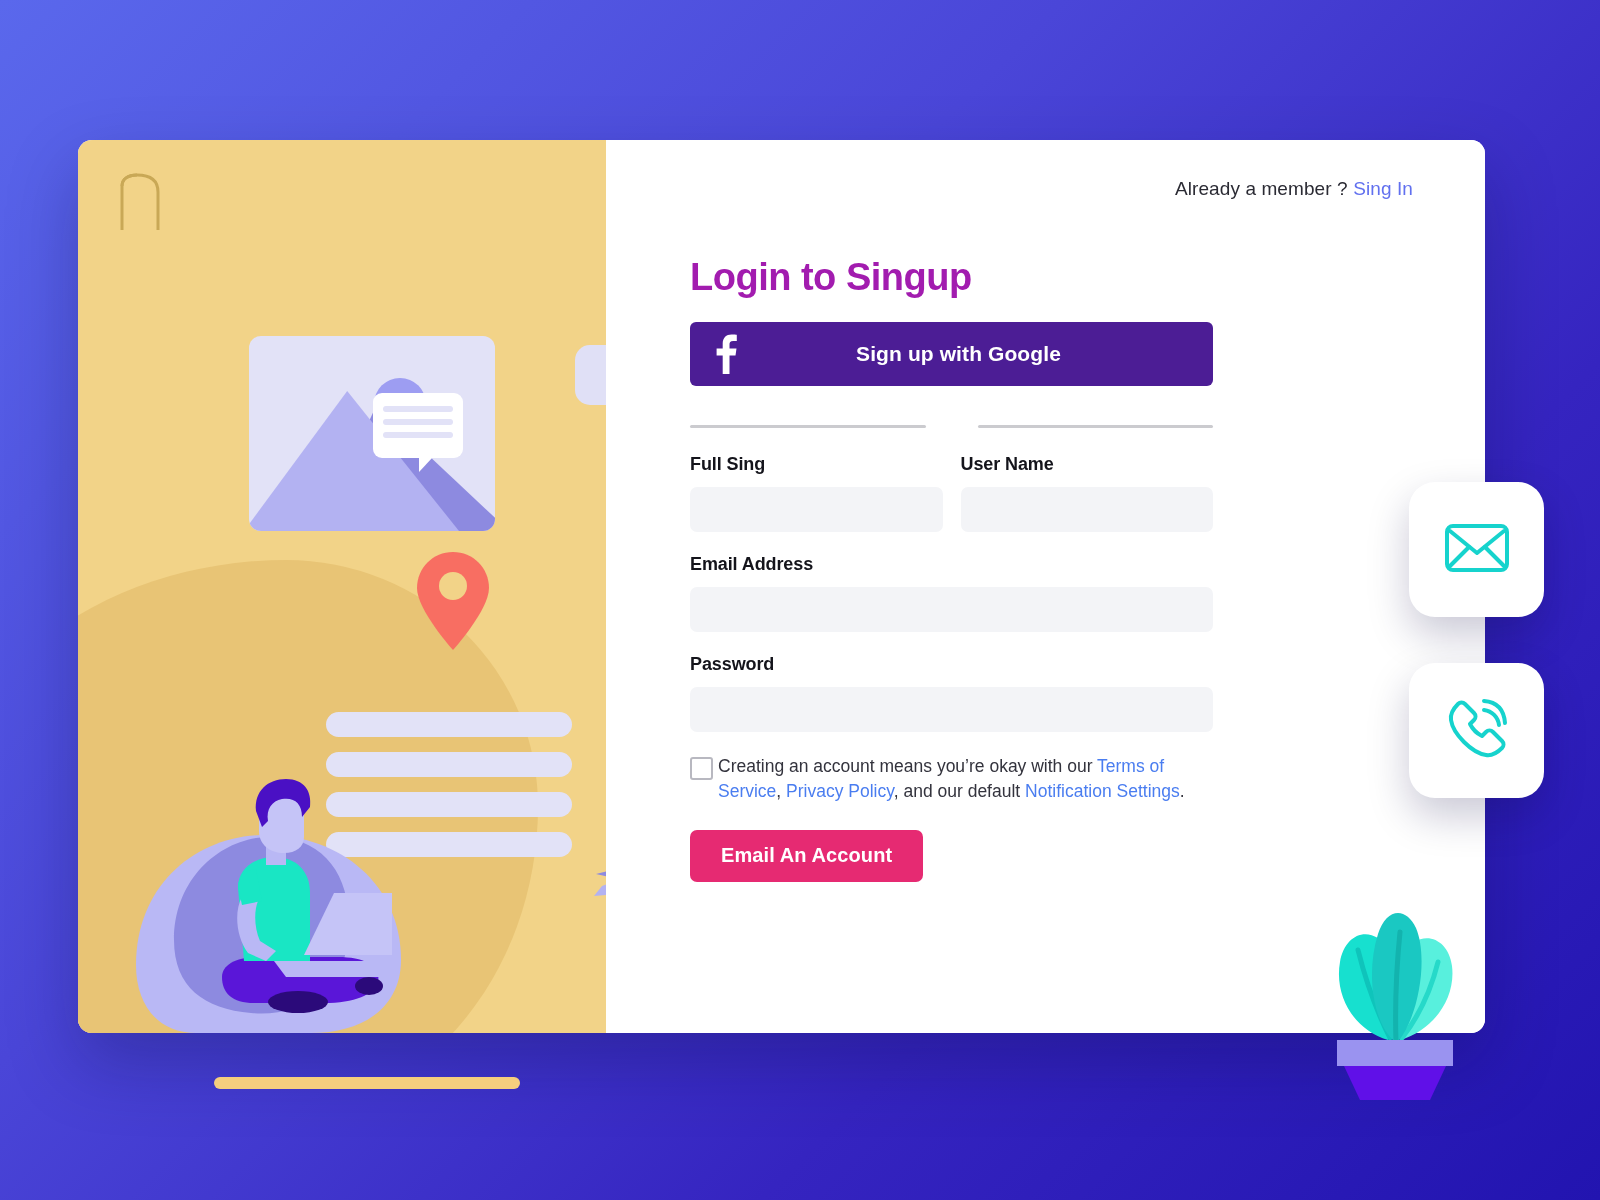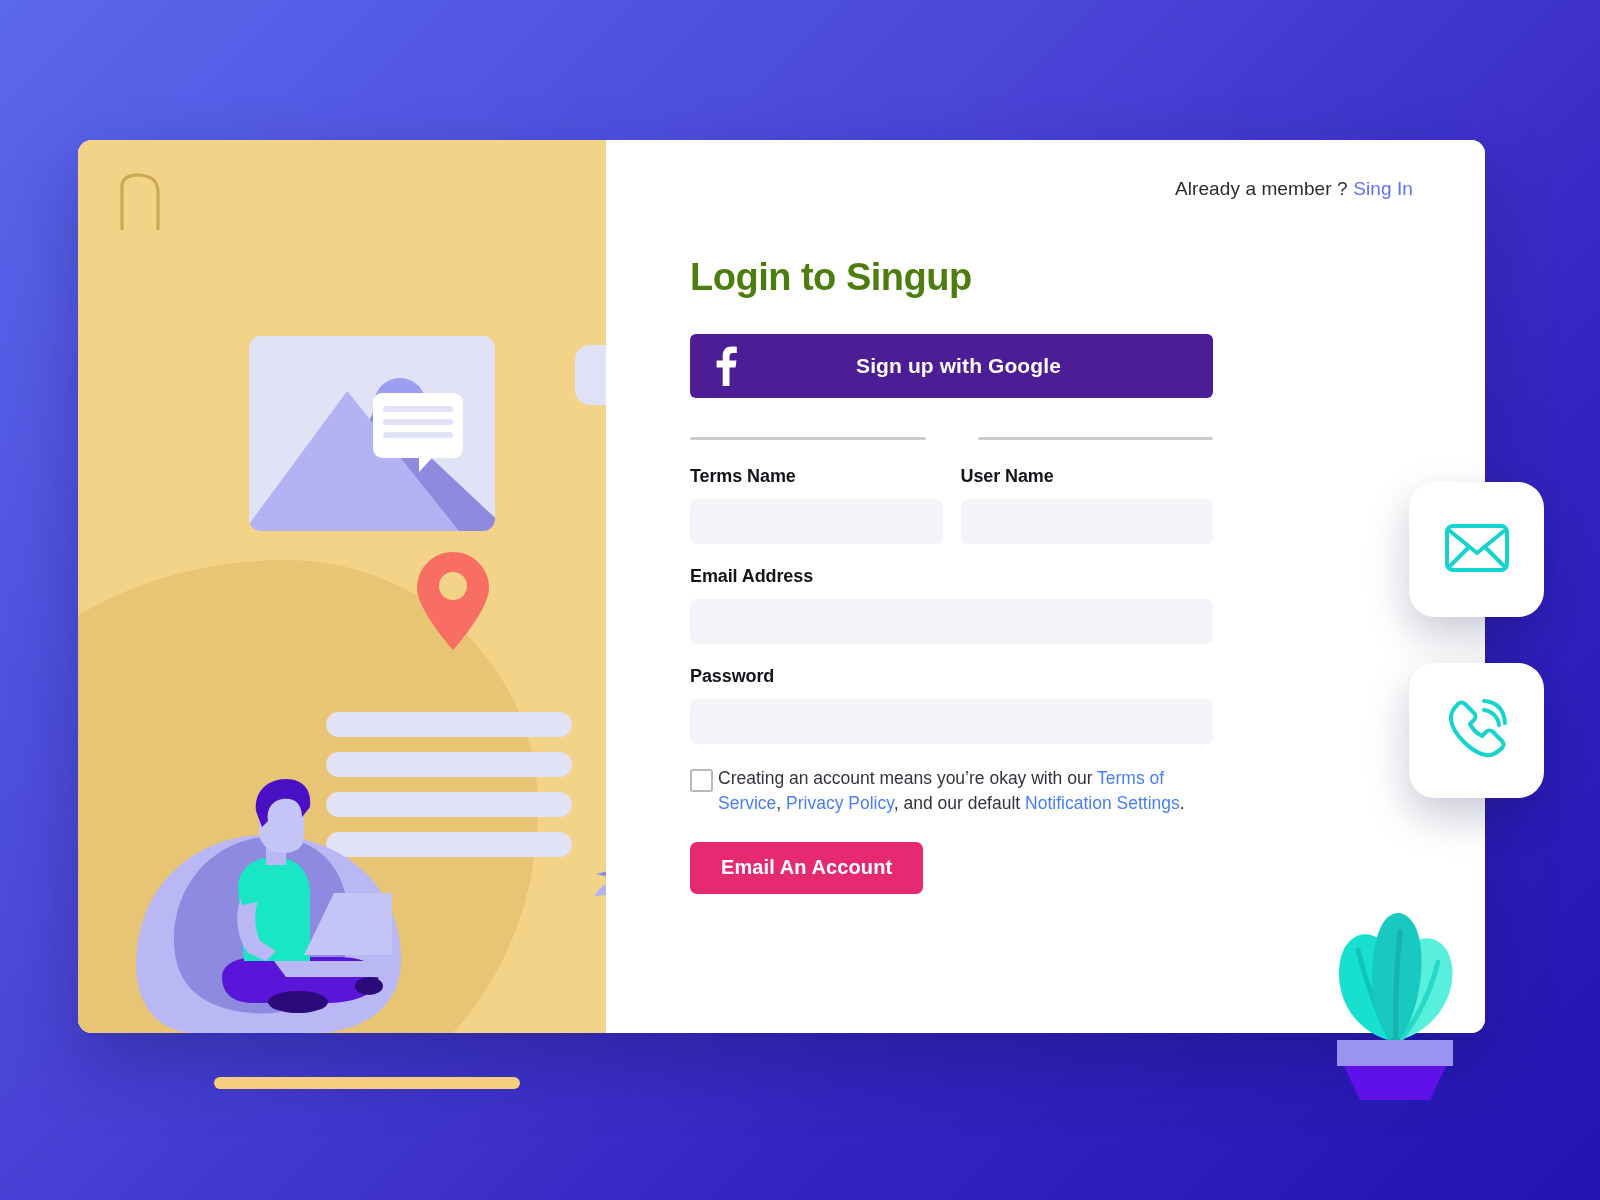--- a/index.html
+++ b/index.html
@@ -174,23 +174,23 @@
     letter-spacing: 0.1px;
     margin-bottom: 56px;
   }
   .signin-link {
     color: #6170ef;
     cursor: pointer;
   }
   .form-title {
     font-size: 38px;
     font-weight: 700;
-    color: #4d7c0f;
+    color: #a21caf;
     letter-spacing: -0.5px;
-    margin-bottom: 35px;
+    margin-bottom: 23px;
   }
   .social-btn {
     width: 523px; height: 64px;
     background: #4c1d95;
     border: none;
     border-radius: 6px;
     display: flex; align-items: center;
     cursor: pointer;
     position: relative;
   }
@@ -413,21 +413,21 @@
       <span class="social-label">Sign up with Google</span>
     </button>
 
     <div class="dividers">
       <div class="divider"></div>
       <div class="divider"></div>
     </div>
 
     <div class="row-two">
       <div class="col">
-        <div class="field-label">Terms Name</div>
+        <div class="field-label">Full Sing</div>
         <input class="field-input" type="text" value="" placeholder="" style="">
       </div>
       <div class="col">
         <div class="field-label">User Name</div>
         <input class="field-input" type="text" value="" placeholder="" style="">
       </div>
     </div>
 
     <div class="field-block">
       <div class="field-label">Email Address</div>

